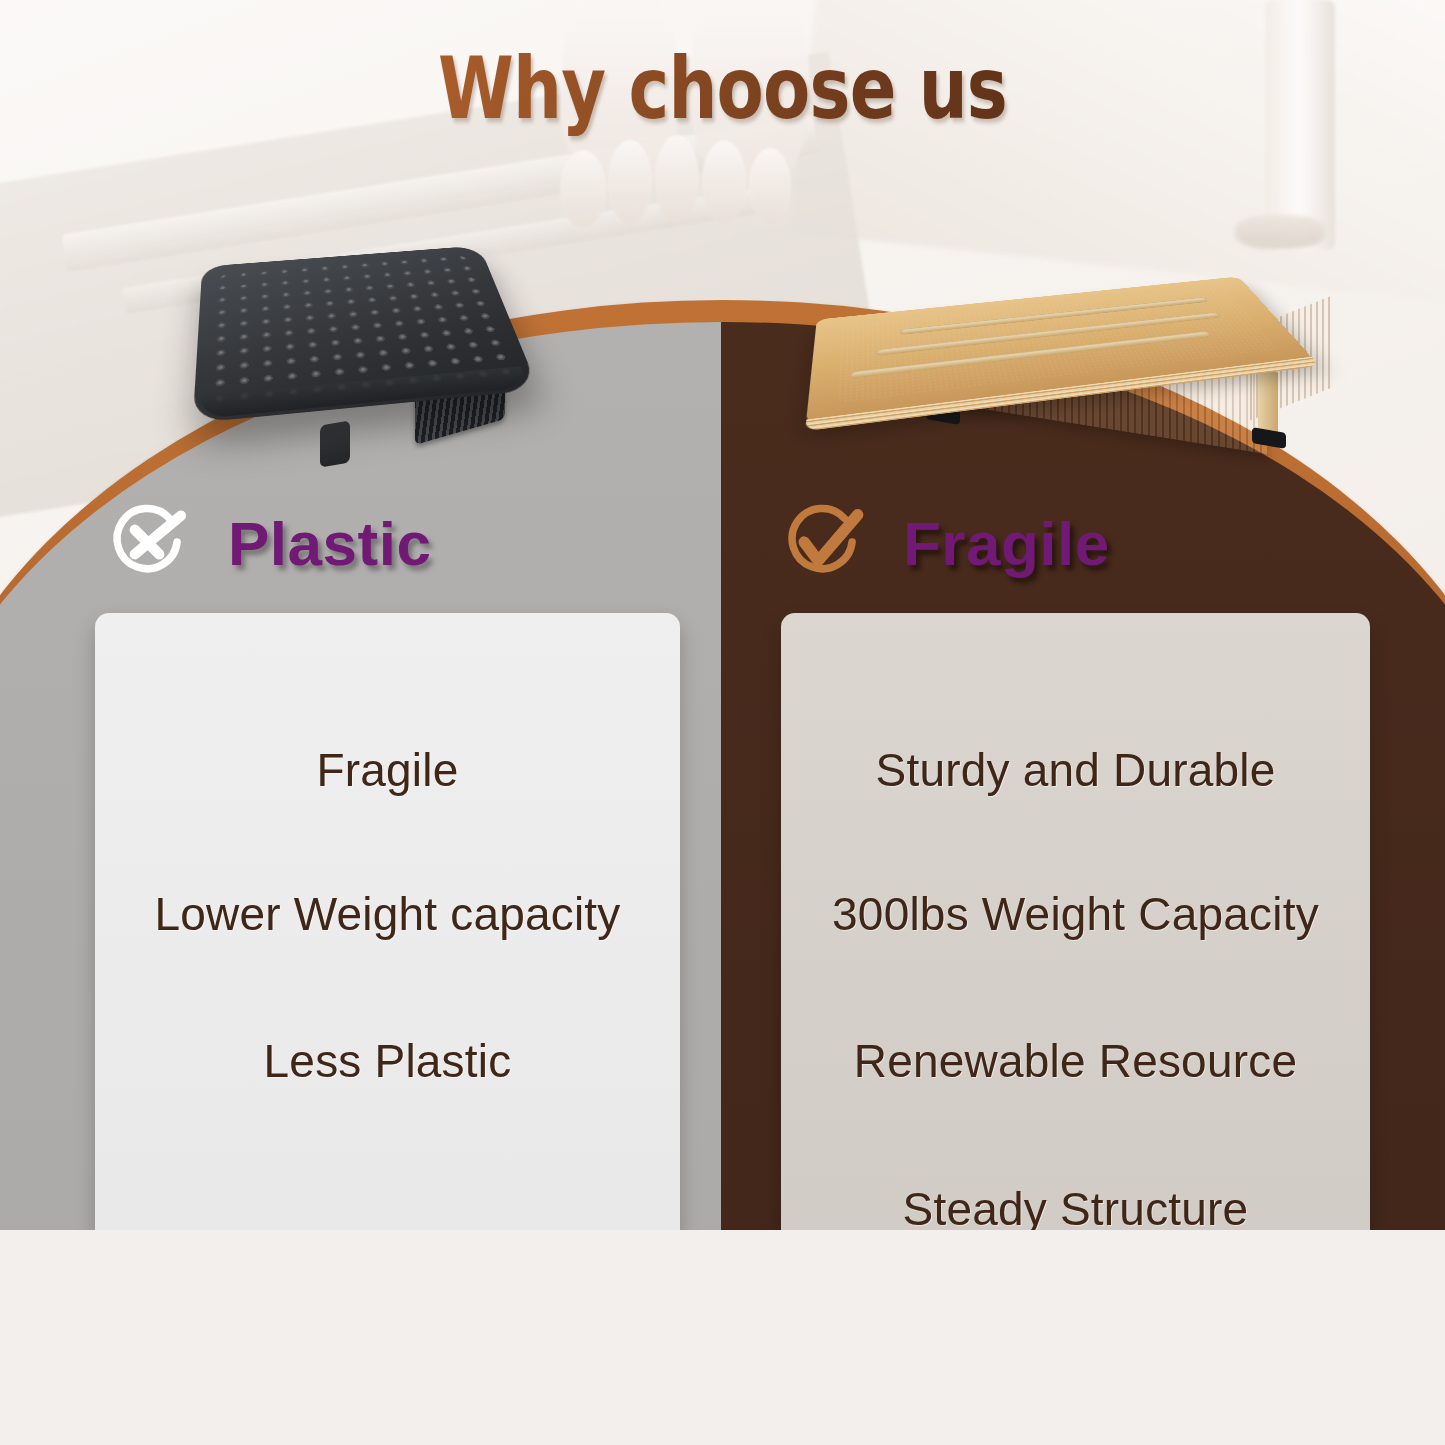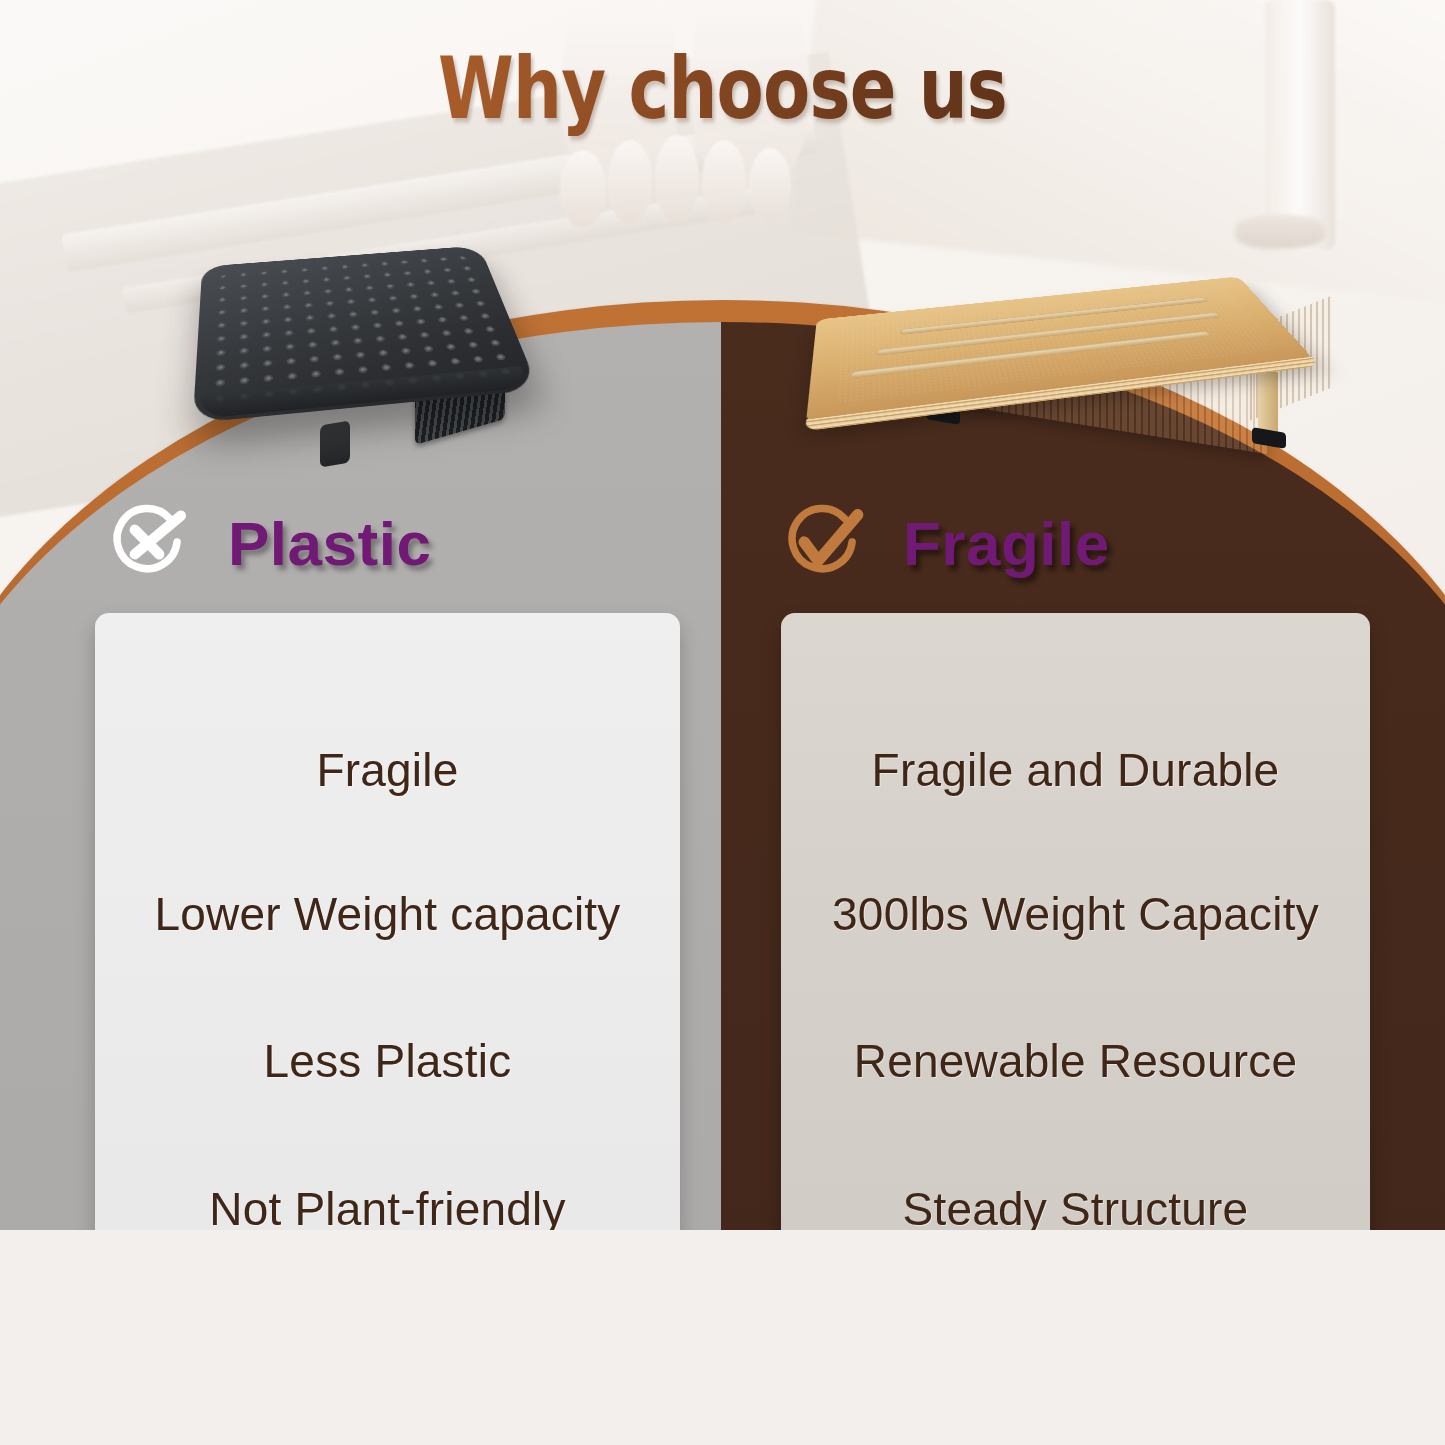--- a/index.html
+++ b/index.html
@@ -214,23 +214,22 @@
         <path d="M31 50 L46 70 L88 21" fill="none" stroke="#c07a3d" stroke-width="12" stroke-linecap="round" stroke-linejoin="round"></path>
       </svg>
     </span>
     <span class="hdr-label">Fragile</span>
   </div>
 
   <div class="card card-left">
     <div class="card-item r1">Fragile</div>
     <div class="card-item r2">Lower Weight capacity</div>
     <div class="card-item r3">Less Plastic</div>
-    <div class="card-item r4">Not Plant-friendly</div>
   </div>
 
   <div class="card card-right">
-    <div class="card-item r1">Fragile and Durable</div>
+    <div class="card-item r1">Sturdy and Durable</div>
     <div class="card-item r2">300lbs Weight Capacity</div>
     <div class="card-item r4">Renewable Resource</div>
     <div class="card-item r3">Steady Structure</div>
   </div>
 
 </div>
 
 </body></html>

